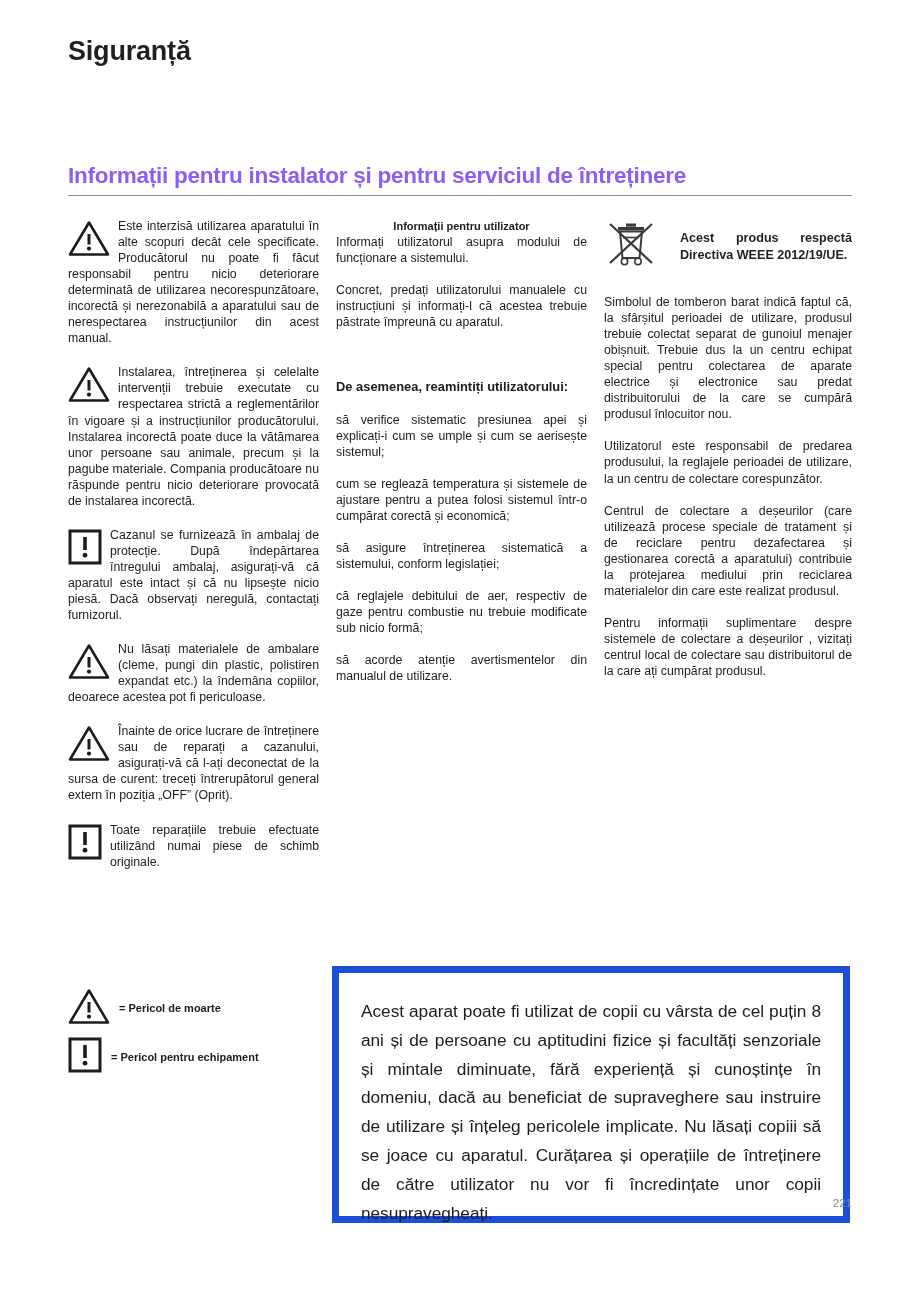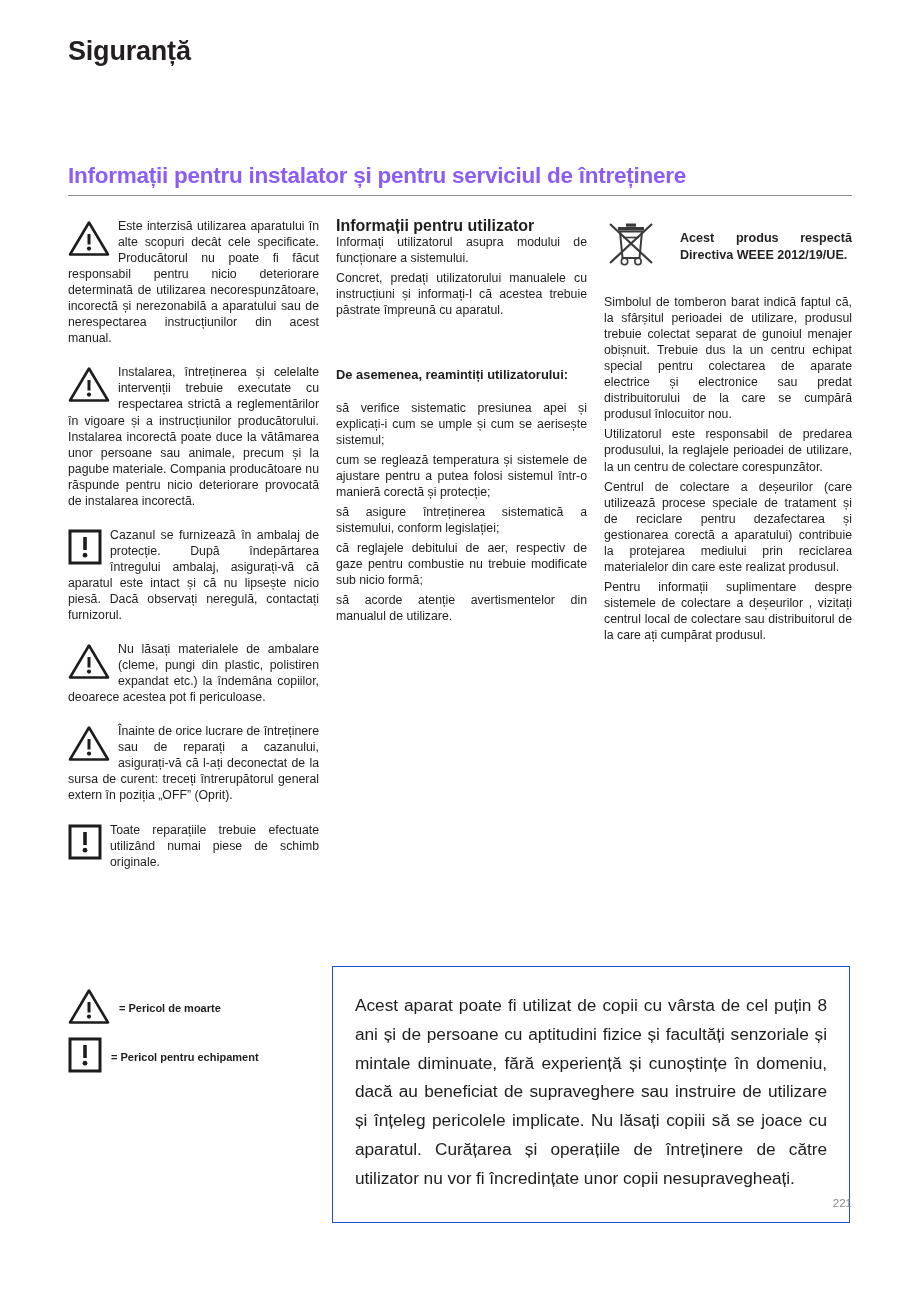--- a/index.html
+++ b/index.html
@@ -62,21 +62,21 @@
     color: #1d1d1b;
   }
   .col-1 { left: 68px;  width: 251px; }
   .col-2 { left: 336px; width: 251px; }
   .col-3 { left: 604px; width: 248px; }
 
   .para {
     margin: 0 0 0 0;
     text-align: justify;
   }
-  .para + .para { margin-top: 4px; }
+  .para + .para { margin-top: 16px; }
 
   .gap-s { height: 16px; }
   .gap-m { height: 18px; }
 
   
   .warn-block {
     position: relative;
     overflow: hidden;
     text-align: justify;
   }
@@ -86,23 +86,23 @@
     shape-margin: 4px;
   }
 
   
   .tri-icon { display: block; }
   .sq-icon  { display: block; }
 
   
   .sub-bold {
     font-weight: bold;
-    font-size: 16px;
+    font-size: 11px;
     line-height: 16px;
-    text-align: left;
+    text-align: center;
   }
   .sub-bold-just {
     font-weight: bold;
     font-size: 12.9px;
     line-height: 17.5px;
     text-align: justify;
     margin-top: 32px;
   }
 
   
@@ -141,21 +141,21 @@
   }
 
   
   .note-box {
     position: absolute;
     left: 332px;
     top: 966px;
     width: 518px;
     height: 257px;
     box-sizing: border-box;
-    border: 1px solid #1d4ed8;
+    border: 7px solid #1d4ed8;
     padding: 24px 22px 0 22px;
   }
   .note-text {
     font-size: 17.3px;
     line-height: 28.8px;
     text-align: justify;
     color: #1d1d1b;
     letter-spacing: -0.05px;
   }
 
@@ -288,21 +288,21 @@
     <div class="para">Informați utilizatorul asupra modului de funcționare a sistemului.</div>
     <div class="para">Concret, predați utilizatorului manualele cu instrucțiuni și informați-l că acestea trebuie păstrate împreună cu aparatul.</div>
 
     <div class="gap-s"></div>
 
     <div class="sub-bold-just">De asemenea, reamintiți utilizatorului:</div>
 
     <div class="gap-s"></div>
 
     <div class="para">să verifice sistematic presiunea apei și explicați-i cum se umple și cum se aerisește sistemul;</div>
-    <div class="para">cum se reglează temperatura și sistemele de ajustare pentru a putea folosi sistemul într-o manieră corectă și protecție;</div>
+    <div class="para">cum se reglează temperatura și sistemele de ajustare pentru a putea folosi sistemul într-o cumpărat corectă și economică;</div>
     <div class="para">să asigure întreținerea sistematică a sistemului, conform legislației;</div>
     <div class="para">că reglajele debitului de aer, respectiv de gaze pentru combustie nu trebuie modificate sub nicio formă;</div>
     <div class="para">să acorde atenție avertismentelor din manualul de utilizare.</div>
   </div>
 
   <div class="col col-3">
 
     <div class="weee-row">
       <span>
         <svg width="54" height="54" viewBox="0 0 54 54">

